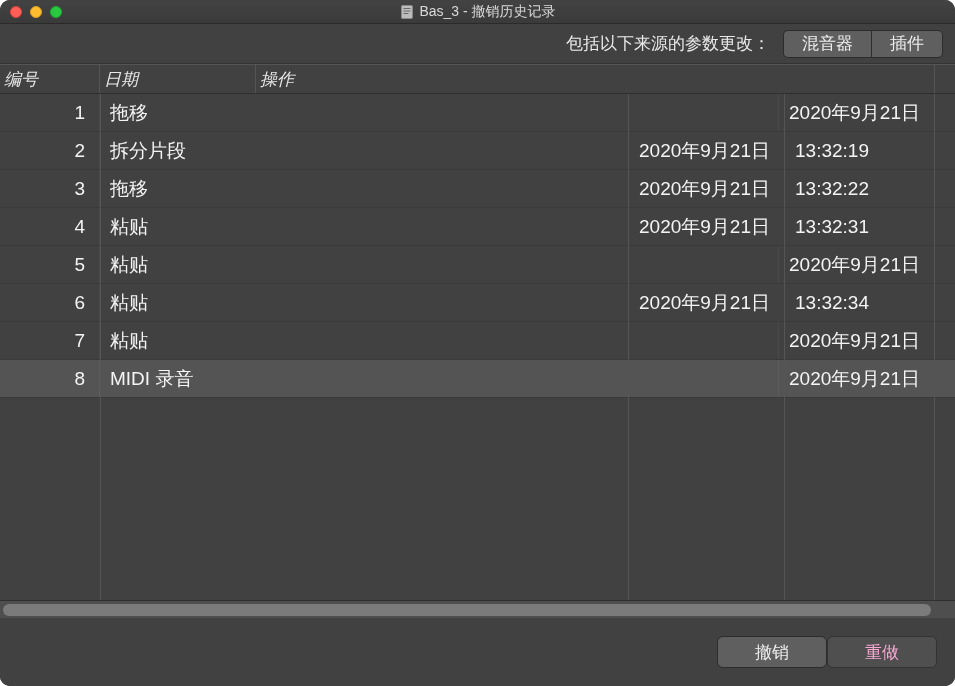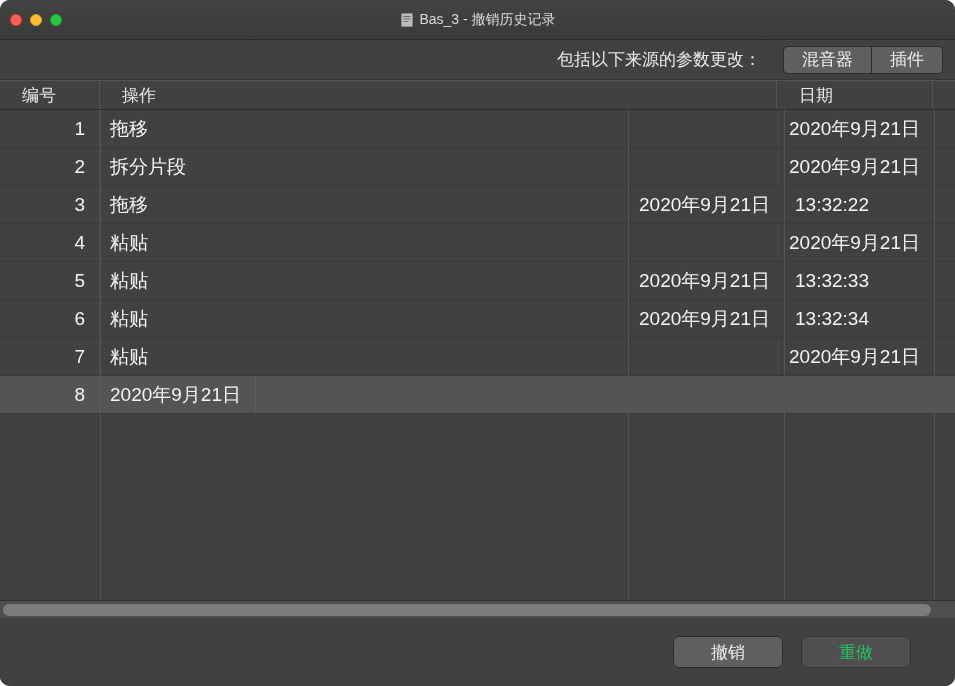--- a/index.html
+++ b/index.html
@@ -22,21 +22,21 @@
       background: #414141;
       border-radius: 10px;
       overflow: hidden;
       box-shadow: inset 0 0 0 1px rgba(0,0,0,0.3);
       display: flex;
       flex-direction: column;
     }
 
     
     .titlebar {
-      height: 40px;
+      height: 24px;
       background: linear-gradient(to bottom, #434343, #3a3a3a);
       border-bottom: 1px solid #2a2a2a;
       display: flex;
       align-items: center;
       position: relative;
       padding: 0 10px;
     }
 
     .traffic {
       display: flex;
@@ -79,21 +79,21 @@
       align-items: center;
       justify-content: flex-end;
       padding: 0 12px;
       gap: 8px;
       border-bottom: 1px solid #333;
     }
 
     .filter-label {
       color: #eaeaea;
       font-size: 17px;
-      margin-right: 14px;
+      margin-right: 5px;
     }
 
     .toggle-group {
       display: flex;
       gap: 0;
     }
     .toggle-btn {
       background: #5f5f5f;
       border: 1px solid #2c2c2c;
       color: #eeeeee;
@@ -113,23 +113,24 @@
       background: #414141;
       display: flex;
       border-top: 1px solid #555;
       border-bottom: 1px solid #2f2f2f;
     }
     .th {
       color: #e8e8e8;
       font-size: 17px;
       display: flex;
       align-items: center;
-      padding-left: 22px;
+      padding-left: 4px;
       border-right: 1px solid #555;
       white-space: nowrap;
+      font-style: italic;
     }
     .th:last-child { border-right: none; }
 
     .col-num  { width: 100px; }
     .col-op   { flex: 1 1 auto; }
     .col-date { width: 156px; }
     .col-time { width: 150px; }
     .col-pad  { width: 20px; }
 
     
@@ -193,37 +194,36 @@
       border-radius: 6px;
     }
 
     
     .footer {
       height: 68px;
       background: #414141;
       display: flex;
       align-items: center;
       justify-content: flex-end;
-      padding: 0 44px;
-      gap: 18px;
+      padding: 0 18px;
     }
     .footer-btn {
       min-width: 110px;
       height: 32px;
       border-radius: 6px;
       background: #5f5f5f;
       border: 1px solid #2c2c2c;
       color: #efefef;
       font-size: 17px;
       display: flex;
       align-items: center;
       justify-content: center;
     }
     .footer-btn.disabled {
-      color: #22c55e;
+      color: #f9a8d4;
       background: #4f4f4f;
       border-color: #333;
     }
   </style>
 </head>
 <body>
 
 <div class="window">
 
   <div class="titlebar">
@@ -248,77 +248,79 @@
   <div class="filterbar">
     <span class="filter-label">包括以下来源的参数更改：</span>
     <div class="toggle-group">
       <div class="toggle-btn">混音器</div>
       <div class="toggle-btn">插件</div>
     </div>
   </div>
 
   <div class="table-header">
     <div class="th col-num">编号</div>
+    <div class="th col-date">日期</div>
     <div class="th col-op">操作</div>
-    <div class="th col-date">日期</div>
     <div class="th col-pad"></div>
   </div>
 
   <div class="table-body" id="table-body">
     <div class="vsep s1"></div>
     <div class="vsep s2"></div>
     <div class="vsep s3"></div>
     <div class="vsep s4"></div>
   <div class="row">
         <div class="cell num col-num">1</div>
         <div class="cell col-op">拖移</div>
         <div class="cell col-date">2020年9月21日</div>
         <div class="cell col-pad"></div>
       </div>
       <div class="row">
         <div class="cell num col-num">2</div>
         <div class="cell col-op">拆分片段</div>
         <div class="cell col-date">2020年9月21日</div>
+        <div class="cell col-time">13:32:19</div>
         <div class="cell col-pad"></div>
       </div>
       <div class="row">
         <div class="cell num col-num">3</div>
         <div class="cell col-op">拖移</div>
         <div class="cell col-date">2020年9月21日</div>
         <div class="cell col-time">13:32:22</div>
         <div class="cell col-pad"></div>
       </div>
       <div class="row">
         <div class="cell num col-num">4</div>
         <div class="cell col-op">粘贴</div>
         <div class="cell col-date">2020年9月21日</div>
+        <div class="cell col-time">13:32:31</div>
         <div class="cell col-pad"></div>
       </div>
       <div class="row">
         <div class="cell num col-num">5</div>
         <div class="cell col-op">粘贴</div>
         <div class="cell col-date">2020年9月21日</div>
-        <div class="cell col-time">13:32:33</div>
         <div class="cell col-pad"></div>
       </div>
       <div class="row">
         <div class="cell num col-num">6</div>
         <div class="cell col-op">粘贴</div>
         <div class="cell col-date">2020年9月21日</div>
         <div class="cell col-time">13:32:34</div>
         <div class="cell col-pad"></div>
       </div>
       <div class="row">
         <div class="cell num col-num">7</div>
         <div class="cell col-op">粘贴</div>
         <div class="cell col-date">2020年9月21日</div>
         <div class="cell col-pad"></div>
       </div>
       <div class="row selected">
         <div class="cell num col-num">8</div>
+        <div class="cell col-op">MIDI 录音</div>
         <div class="cell col-date">2020年9月21日</div>
         <div class="cell col-pad"></div>
       </div>
     </div>
 
   <div class="hscroll-track">
     <div class="hscroll-thumb"></div>
   </div>
 
   <div class="footer">

